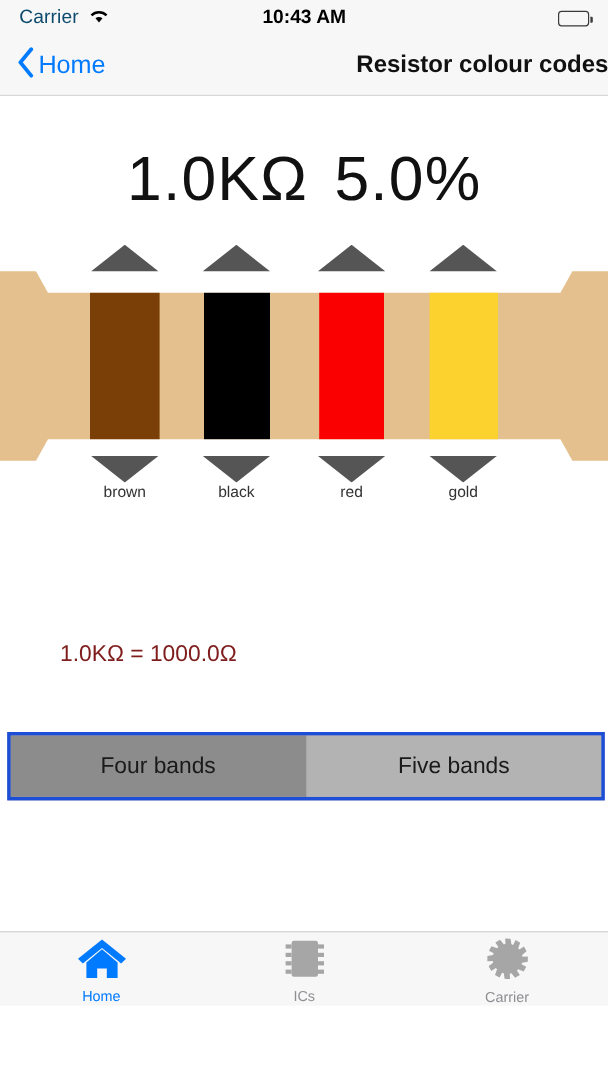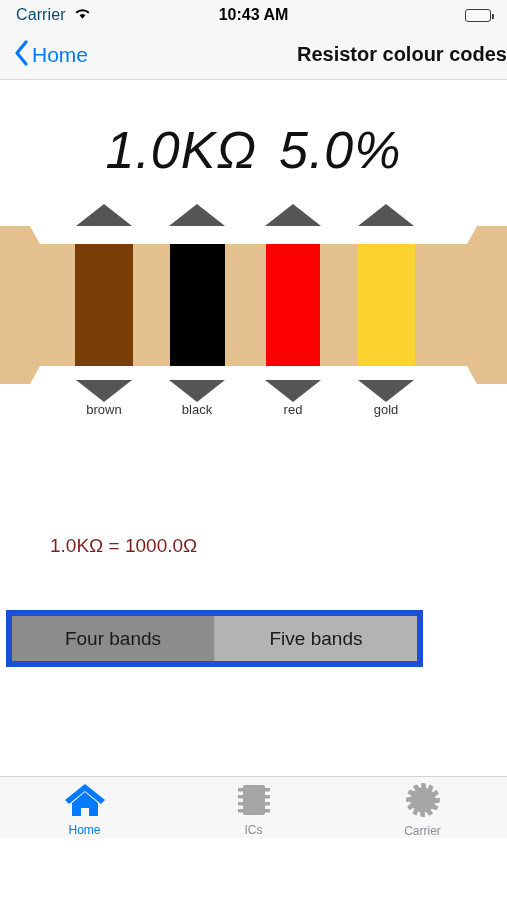--- a/index.html
+++ b/index.html
@@ -52,21 +52,20 @@
     font-size:20px; font-weight:bold; color:#111; pointer-events:none;
   }
 
   
   .content { position:relative; height:758px; background:#fff; }
 
   .value-row {
     text-align:center; padding-top:40px;
     font-size:52px; font-weight:300; color:#111;
     letter-spacing:1px;
-    font-style:italic;
   }
   .value-row .tol { margin-left:22px; }
 
   
   .resistor-wrap { position:relative; margin-top:24px; height:215px; }
   .resistor-svg { display:block; }
 
   .band-labels {
     position:absolute; top:198px; left:0; width:507px; height:20px;
   }
@@ -76,22 +75,22 @@
   }
 
   .conv-text {
     position:absolute; left:50px; top:455px;
     font-size:19px; color:#7f1d1d;
   }
 
   
   .segmented {
     position:absolute; left:6px; top:530px;
-    width:417px; height:57px;
-    display:flex; border:6px solid #1d4ed8; background:#b3b3b3;
+    width:498px; height:57px;
+    display:flex; border:3px solid #1d4ed8; background:#b3b3b3;
   }
   .seg {
     flex:1; display:flex; align-items:center; justify-content:center;
     font-size:19px; color:#1a1a1a; cursor:pointer;
     background:#b3b3b3; border-right:1px solid #a8a8a8;
   }
   .seg:last-child { border-right:none; }
   .seg.selected { background:#8c8c8c; }
 
   

